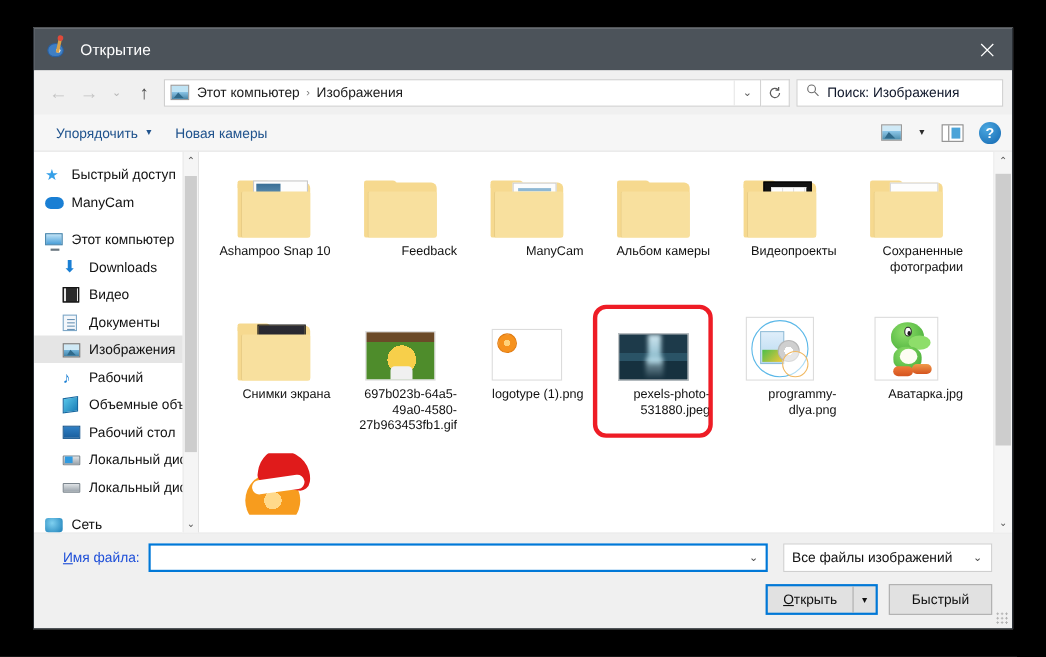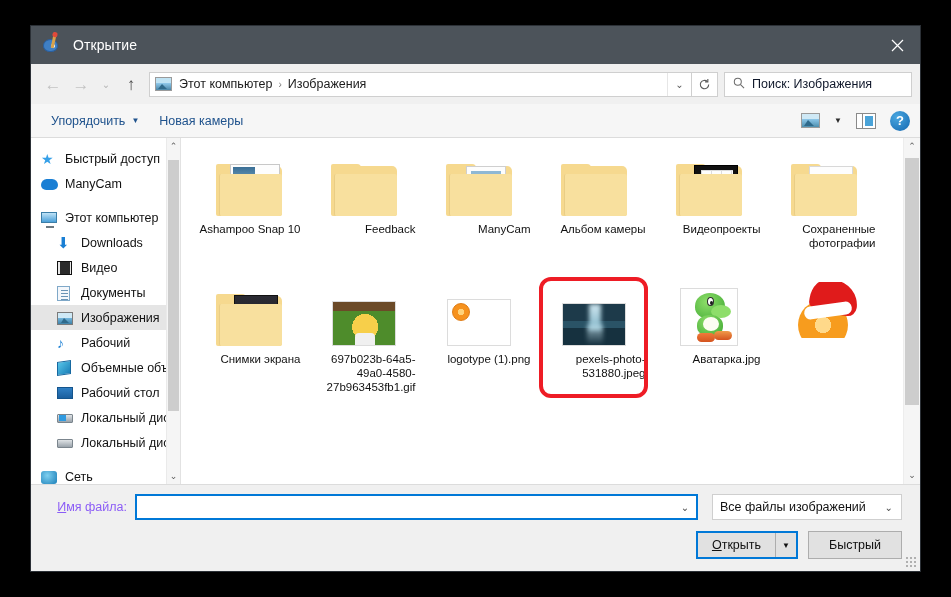--- a/index.html
+++ b/index.html
@@ -432,21 +432,21 @@
   .fs-thumb {
     position: absolute; left: 1px; width: 14px;
     top: 1%; height: 79%; background: #cdcdcd;
   }
 
   
   .footer { flex: 0 0 auto; background: #f0f0f0; padding: 9px 18px 12px 18px; }
   .row { display: flex; align-items: center; }
   .row + .row { margin-top: 11px; }
   .fname-label {
-    font-size: 12.5px; color: #8b5cf6; width: 86px; text-align: right;
+    font-size: 12.5px; color: #1d4ed8; width: 86px; text-align: right;
     padding-right: 8px;
   }
   .fname-label u { text-decoration: underline; }
   .fname-input {
     flex: 1 1 auto; height: 26px; background: #fff;
     border: 2px solid #0078d7; display: flex; align-items: center;
     padding-left: 4px;
   }
   .fname-input input {
     border: none; outline: none; width: 100%; font-size: 12.5px;
@@ -760,20 +760,31 @@
           </div>
           <div class="tile highlighted">
             <div class="thumb">
               <div class="img-thumb t-pexels"></div>
             </div>
             <div class="tile-label">pexels-photo-531880.jpeg</div>
             <div class="red-ring"></div>
           </div>
           <div class="tile">
             <div class="thumb">
+              <div class="t-prog">
+                <div class="circ"></div>
+                <div class="box"></div>
+                <div class="cd"></div>
+                <div class="ring"></div>
+              </div>
+            </div>
+            <div class="tile-label">programmy-dlya.png</div>
+          </div>
+          <div class="tile">
+            <div class="thumb">
               <div class="t-yoshi">
                 <div class="head"></div>
                 <div class="snout"></div>
                 <div class="eye"></div>
                 <div class="body"></div>
                 <div class="belly"></div>
                 <div class="shoe"></div>
                 <div class="shoe2"></div>
               </div>
             </div>

